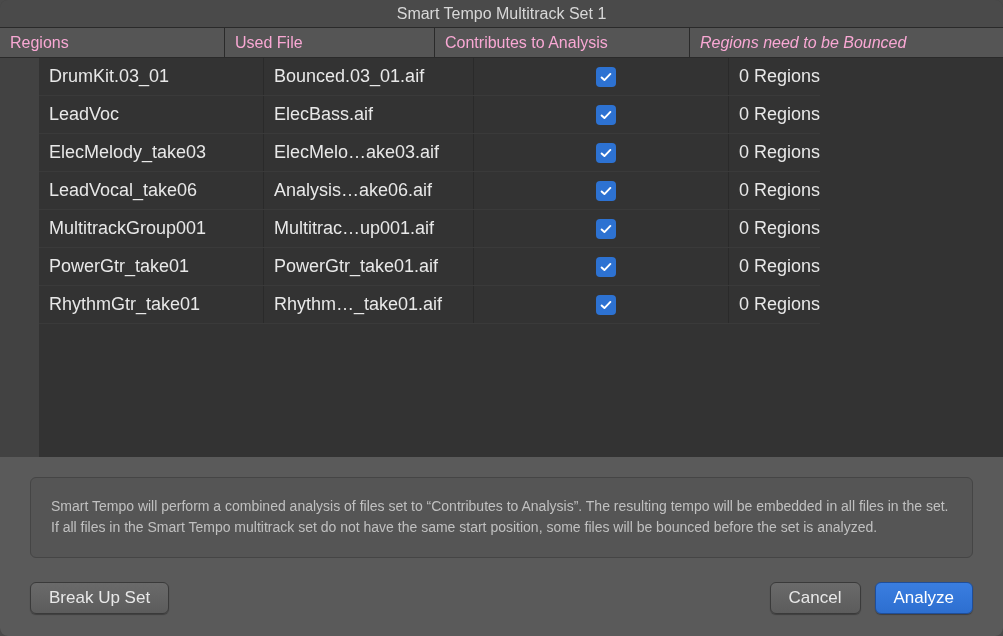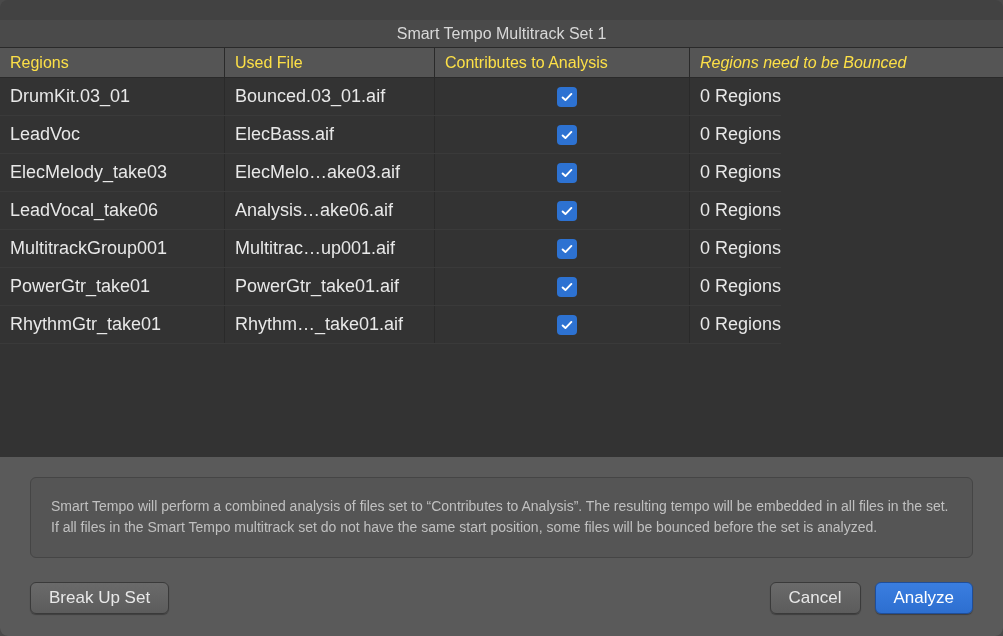--- a/index.html
+++ b/index.html
@@ -27,21 +27,20 @@
     }
     .titlebar {
       height: 28px;
       background: #4a4a4a;
       display: flex;
       align-items: center;
       justify-content: center;
       font-size: 16px;
       color: #d8d8d8;
       border-bottom: 1px solid #2a2a2a;
-      margin-top: 20px;
     }
     .table-header {
       display: flex;
       background: #555555;
       border-bottom: 1px solid #2a2a2a;
       height: 30px;
       align-items: center;
     }
     .col-regions {
       width: 225px;
@@ -60,30 +59,31 @@
     .col-bounced {
       flex: 1;
       padding-left: 10px;
     }
     .table-header .col {
       border-right: 1px solid #2a2a2a;
       height: 100%;
       display: flex;
       align-items: center;
       font-size: 16px;
-      color: #fde047;
+      color: #f9a8d4;
     }
     .table-header .col:last-child {
       border-right: none;
       font-style: italic;
     }
     .table-body {
       flex: 1;
       background: #333333;
       display: flex;
+      margin-left: 39px;
     }
     .table-row {
       display: flex;
       height: 38px;
       align-items: center;
       border-bottom: 1px solid #3a3a3a;
     }
     .table-row .col {
       border-right: 1px solid #2a2a2a;
       height: 100%;

